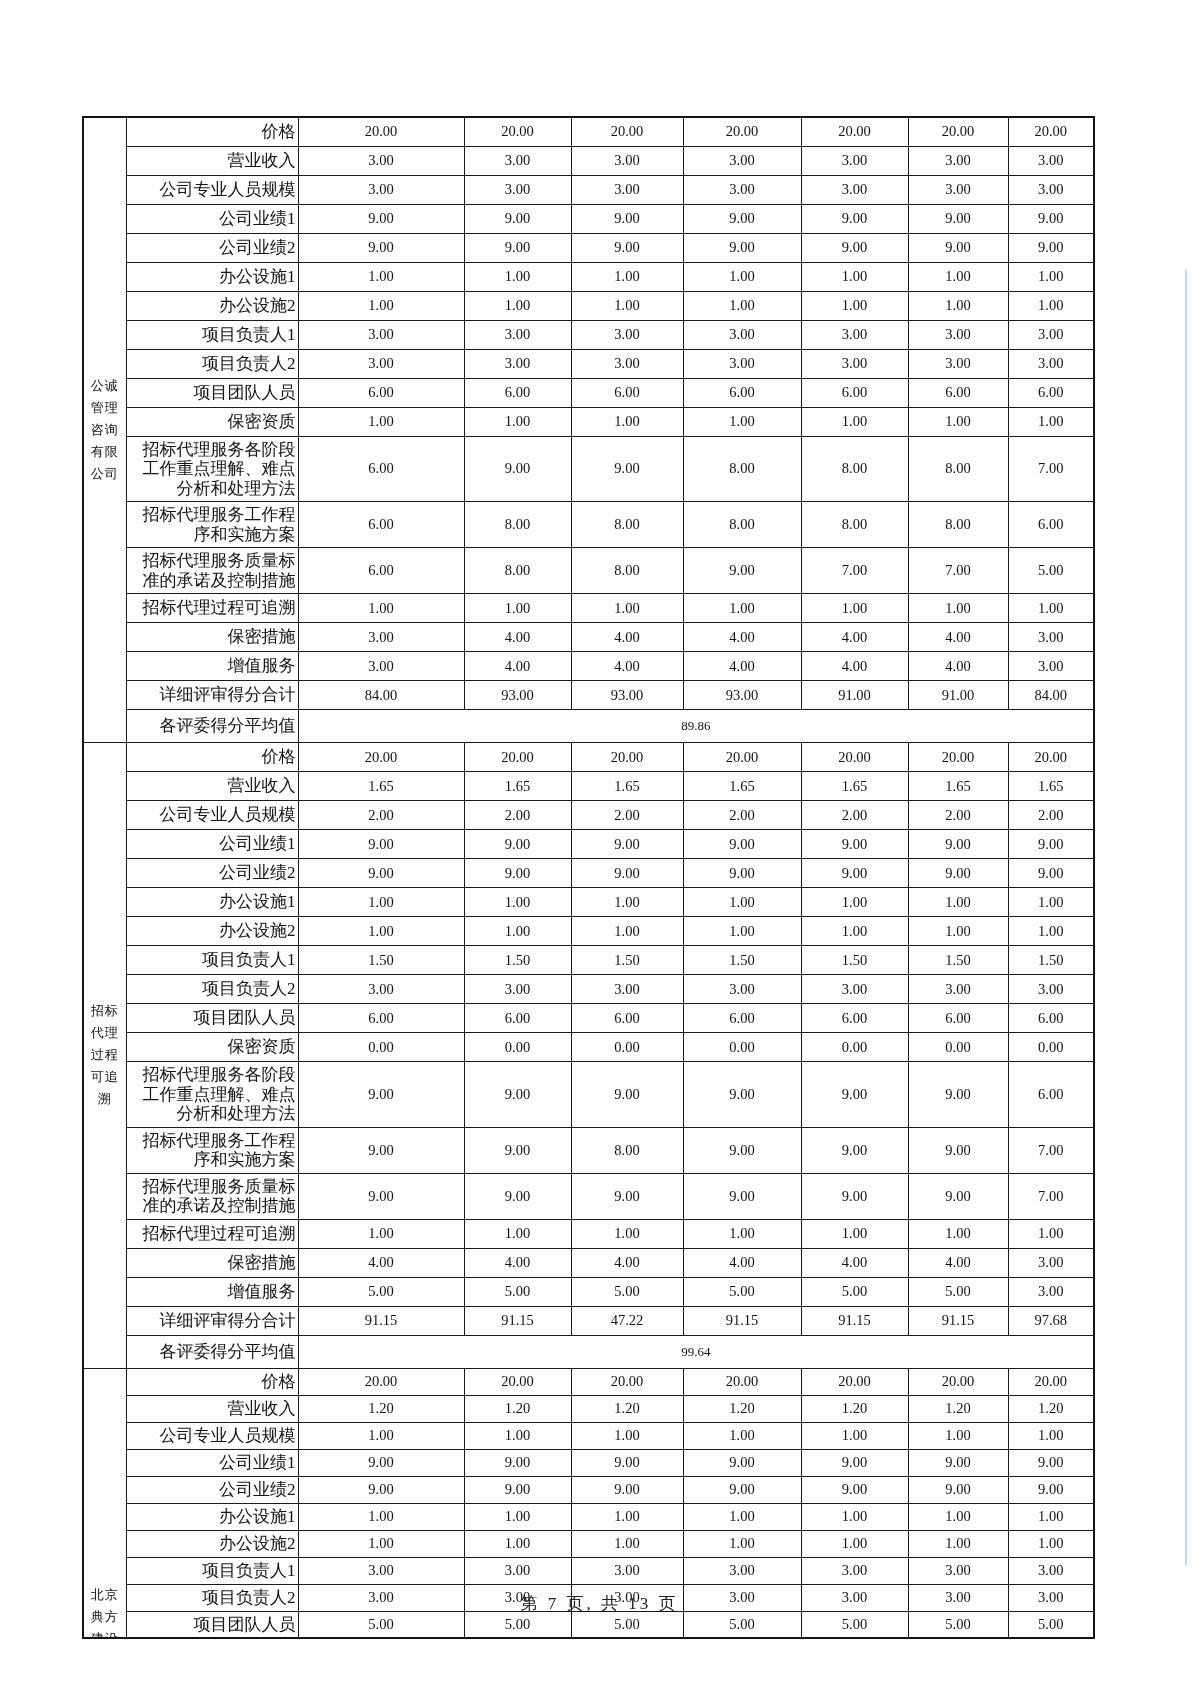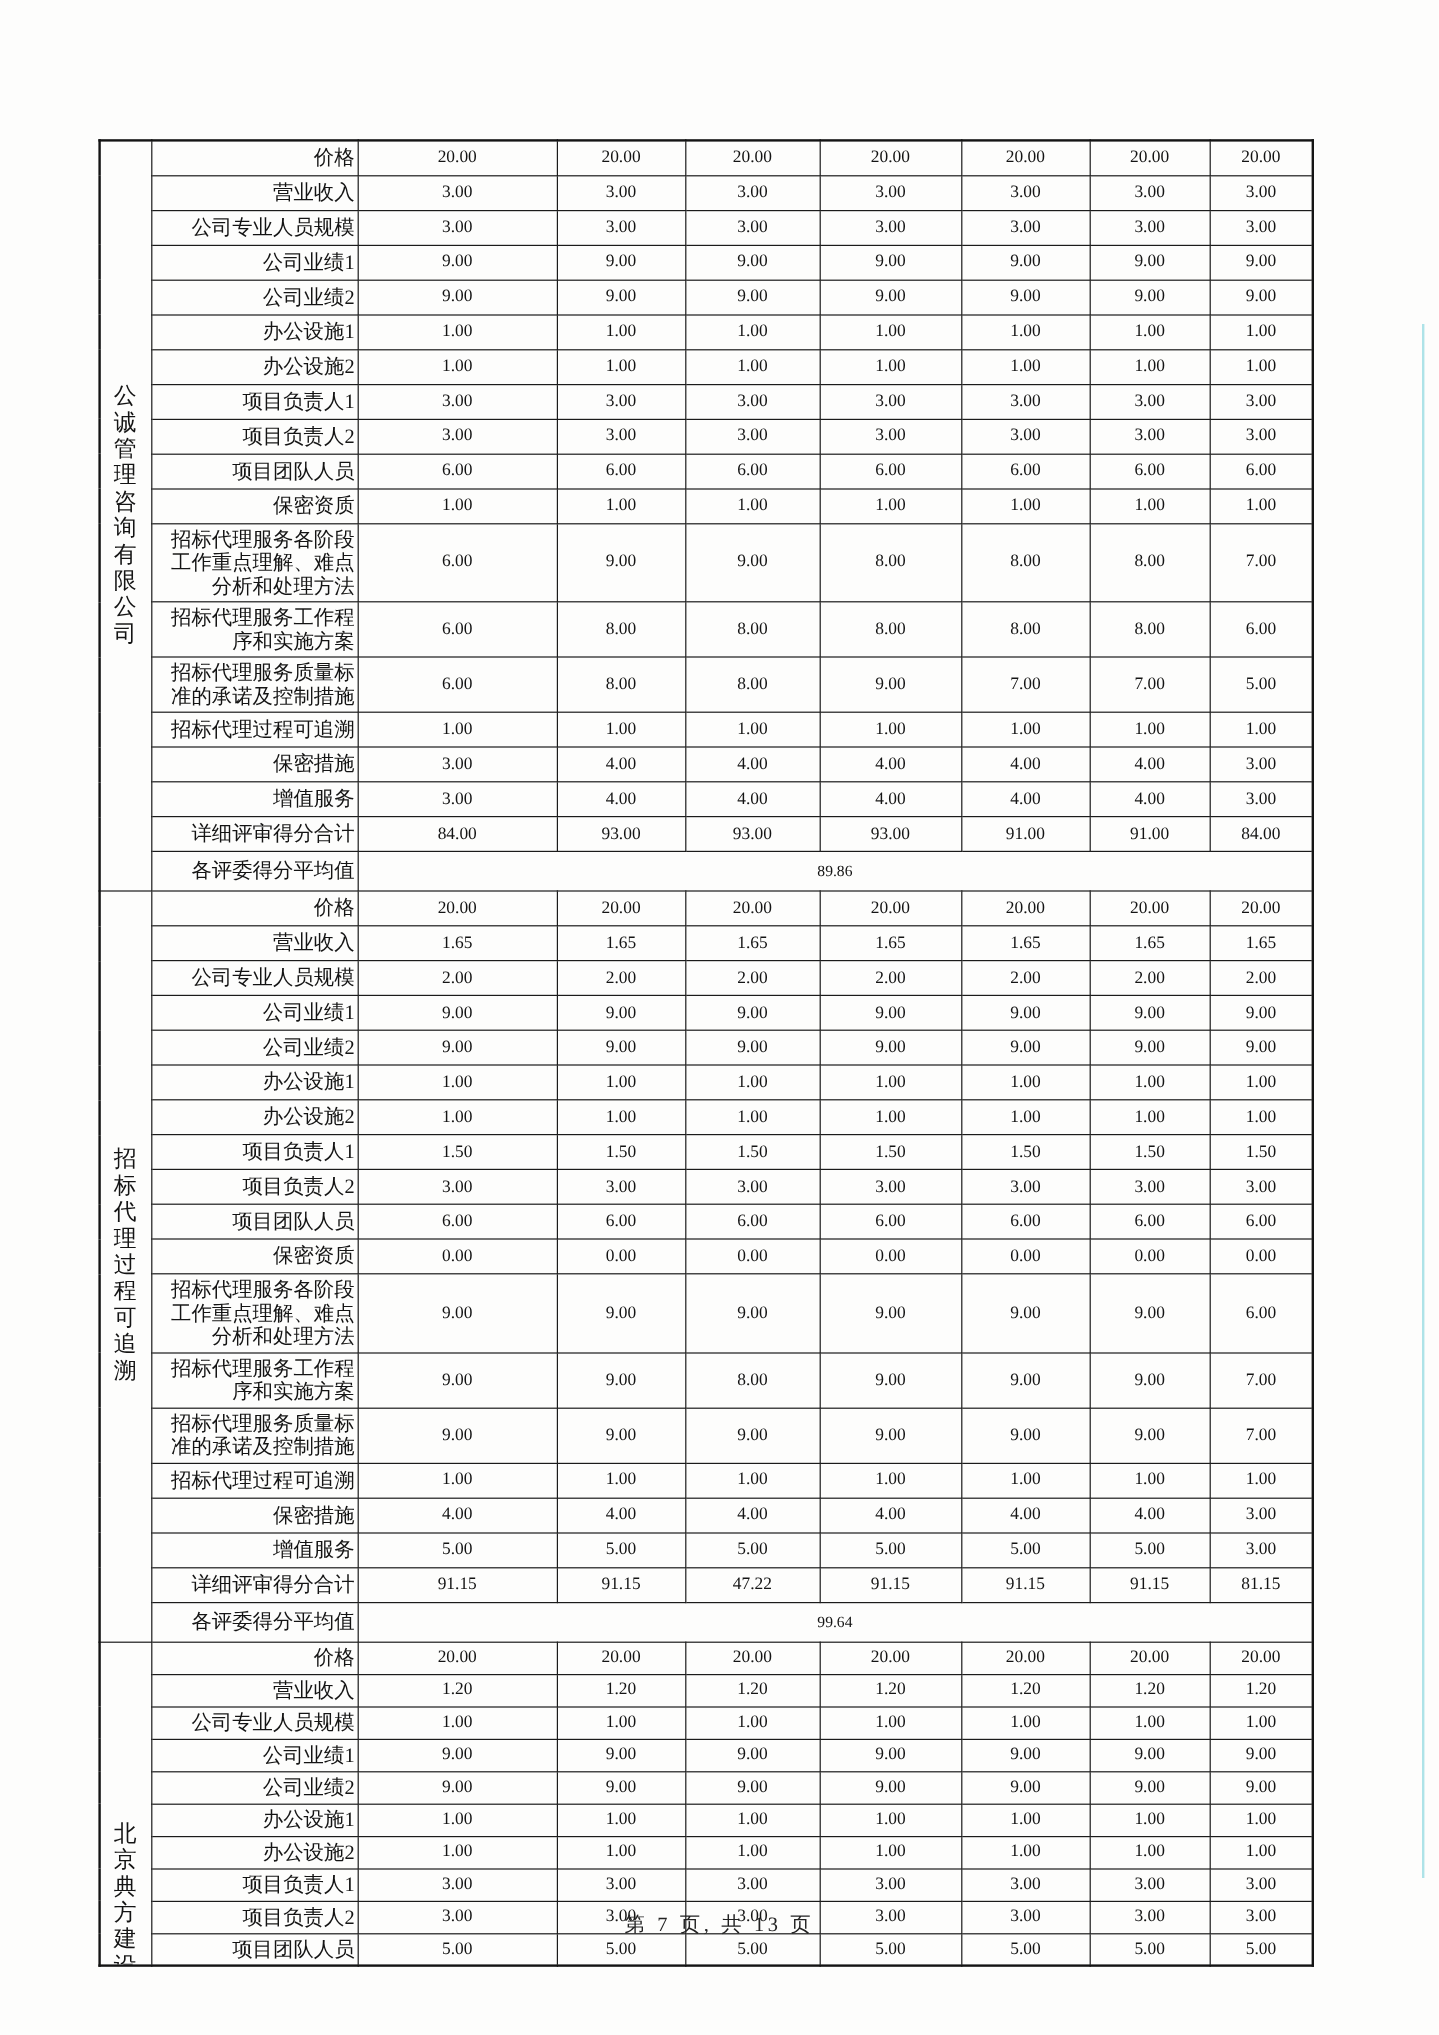--- a/index.html
+++ b/index.html
@@ -25,21 +25,21 @@
   }
   .score-table td{
     border:1.6px solid #1b1b1b;
     overflow:hidden;
     vertical-align:middle;
   }
   .score-table tr{height:29px;}
   .score-table tr.sec2{height:27px;}
   .score-table tr.avg-row{height:33px;margin-top:37px;}
   td.company{
-    font-size:19px;
+    font-size:13px;
     line-height:22px;
     text-align:center;
     vertical-align:middle;
     padding:0 1px;
     letter-spacing:1px;
   }
   td.company-clip{vertical-align:bottom;}
   td.company-clip .company-name{margin-bottom:-13px;}
   td.lbl{
     font-size:17px;
@@ -440,21 +440,21 @@
           <td class="val">3.00</td>
         </tr>
         <tr class="data-row sec1">
           <td class="lbl">详细评审得分合计</td>
           <td class="val">91.15</td>
           <td class="val">91.15</td>
           <td class="val">47.22</td>
           <td class="val">91.15</td>
           <td class="val">91.15</td>
           <td class="val">91.15</td>
-          <td class="val">81.15</td>
+          <td class="val">97.68</td>
         </tr>
         <tr class="avg-row">
           <td class="lbl">各评委得分平均值</td>
           <td class="avg-val" colspan="7">99.64</td>
         </tr>
         <tr class="data-row sec2">
           <td class="company company-clip" rowspan="10">
             <div class="company-name">北京典方建设</div>
           </td>
           <td class="lbl">价格</td>

